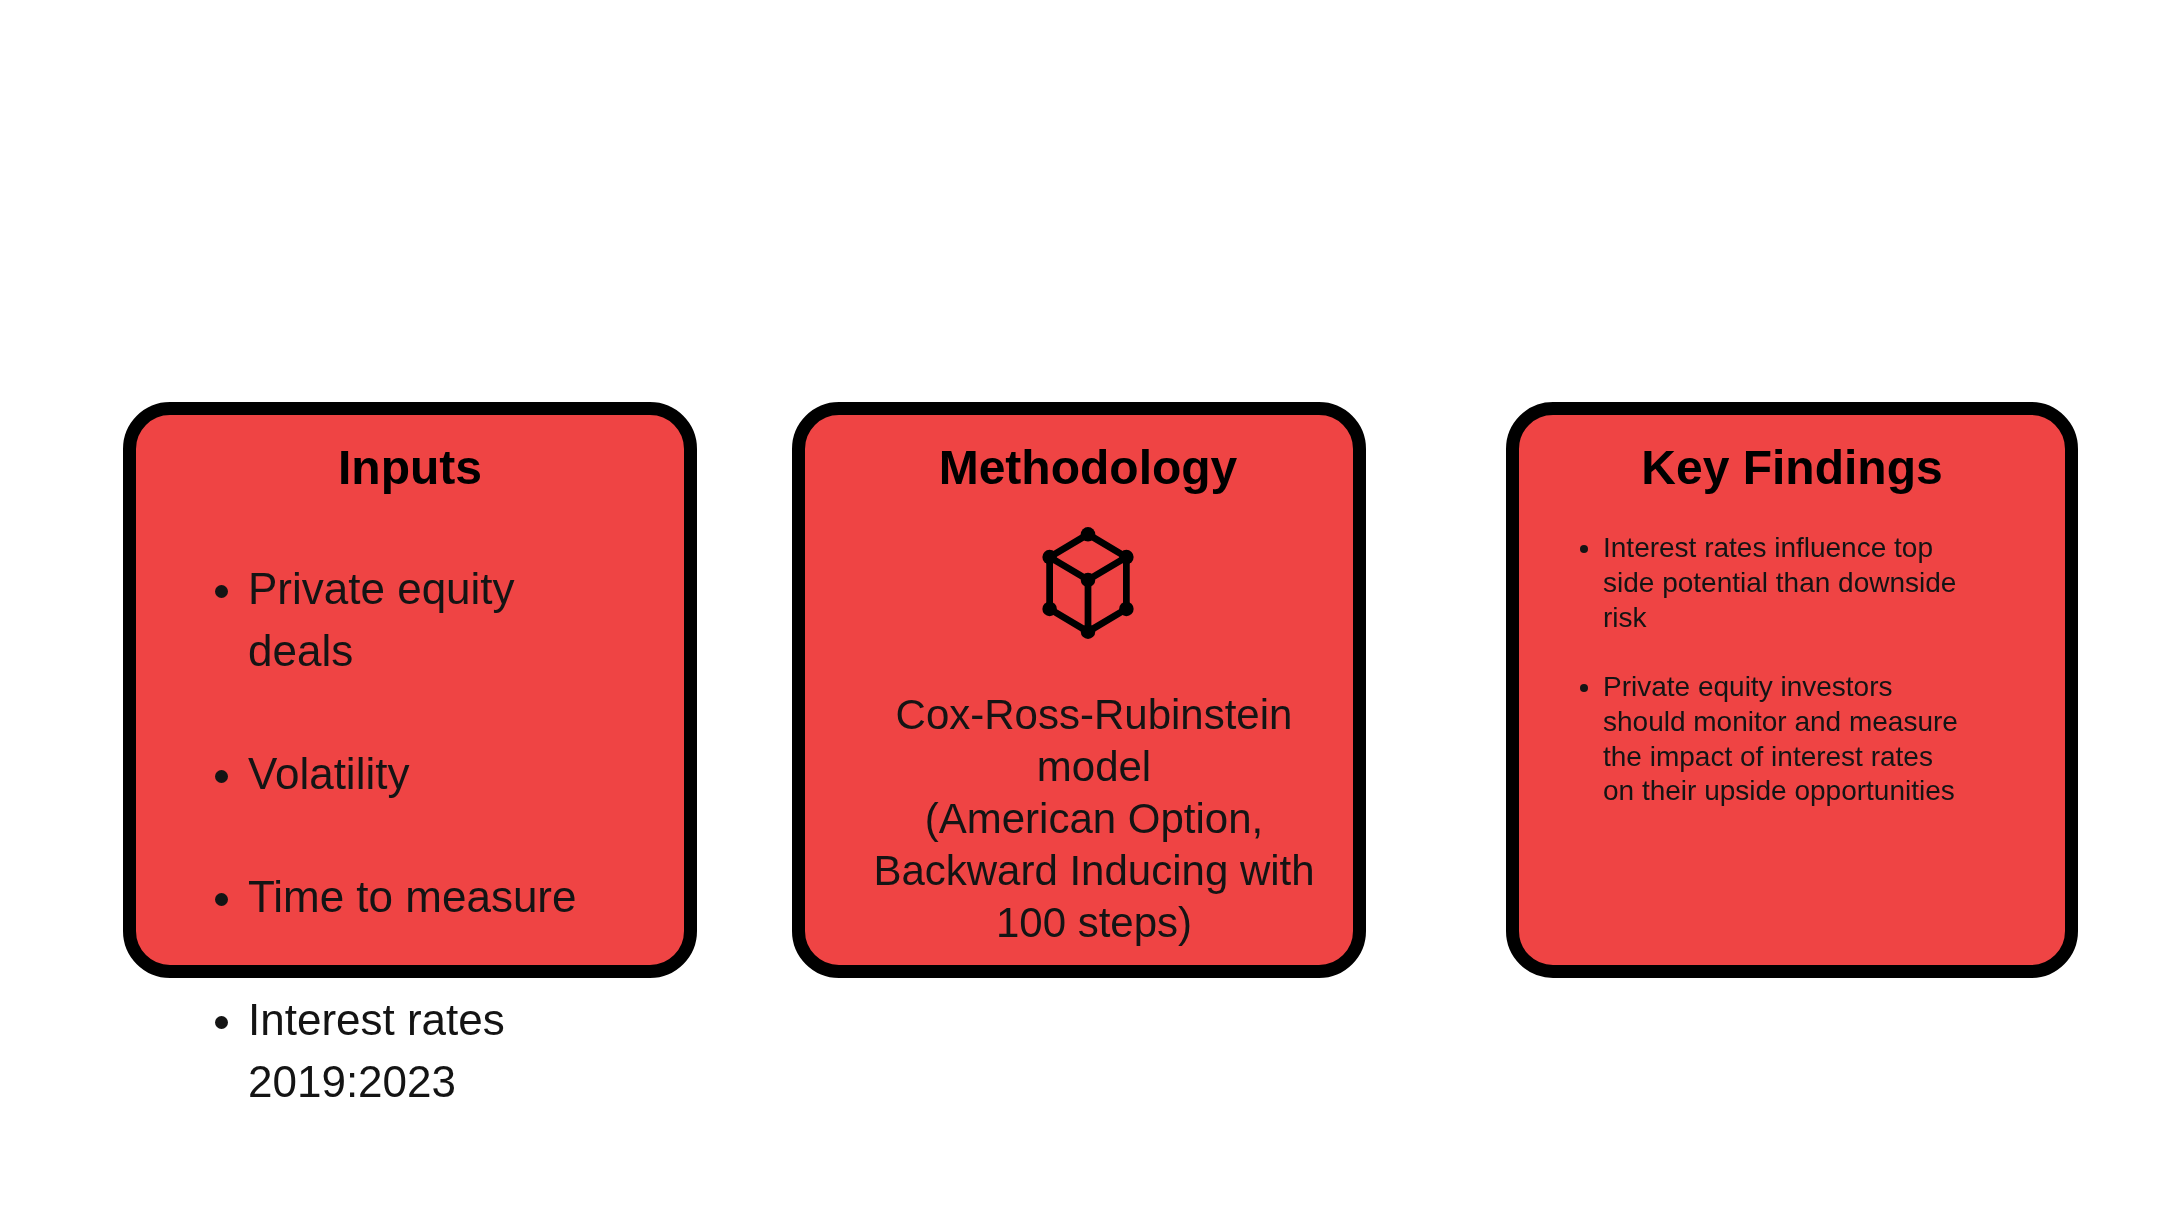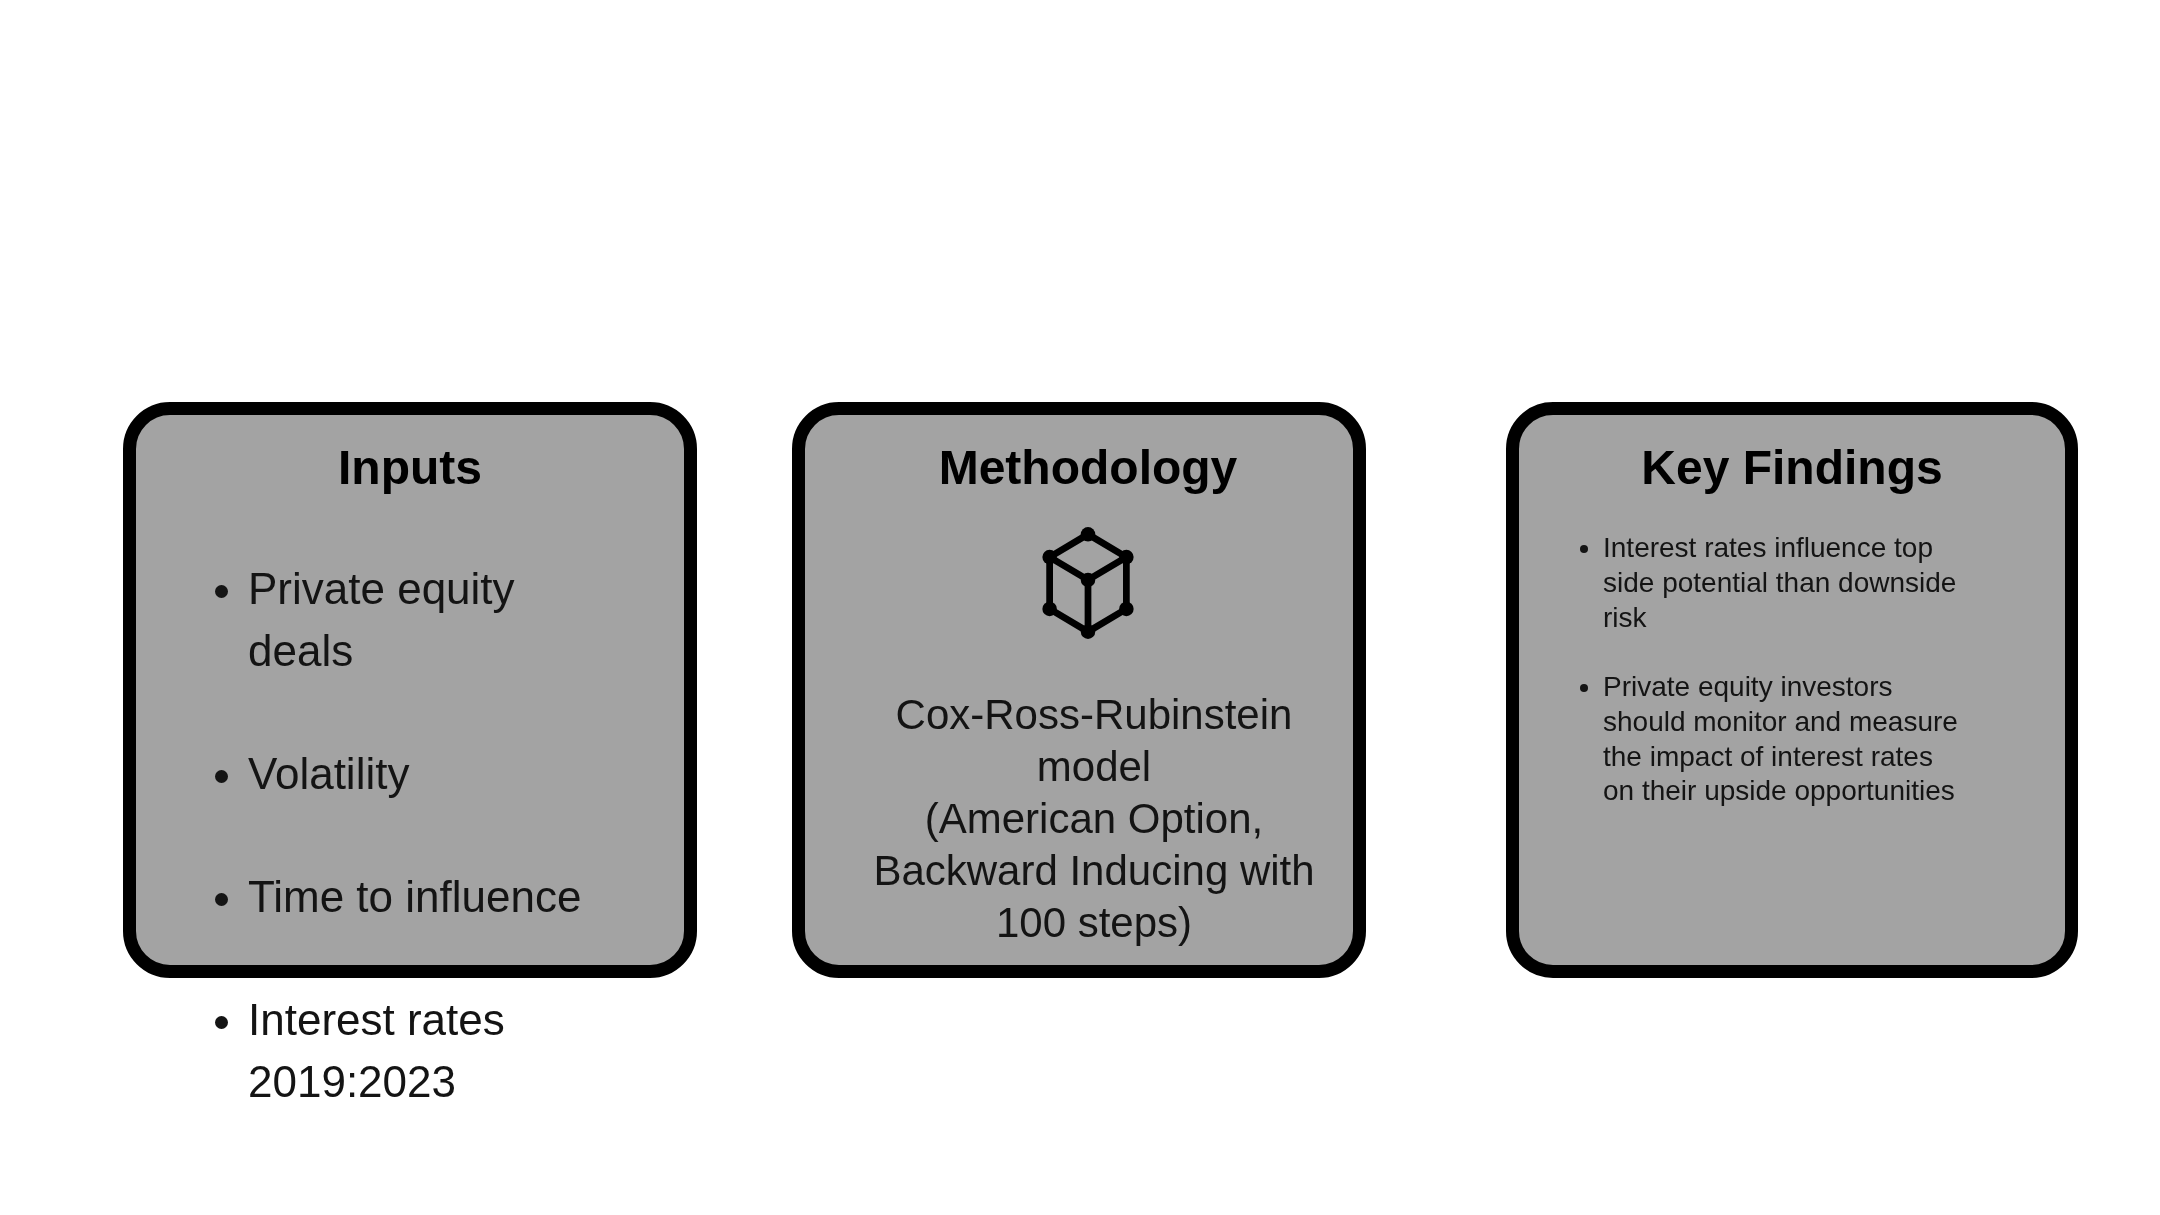--- a/index.html
+++ b/index.html
@@ -18,21 +18,21 @@
   .canvas {
     position: absolute;
     inset: 0;
     background: #ffffff;
   }
   .card {
     position: absolute;
     top: 402px;
     height: 576px;
     box-sizing: border-box;
-    background: #a3a3a3;
+    background: #ef4444;
     border: 13px solid #000000;
     border-radius: 47px;
   }
   .card-inputs      { left: 123px;  width: 574px; }
   .card-methodology { left: 792px;  width: 574px; padding-left: 18px; }
   .card-findings    { left: 1506px; width: 572px; }
 
   .card-title {
     margin: 24px 0 0 0;
     text-align: center;
@@ -84,21 +84,21 @@
 <body>
 
 <div class="canvas">
 
   <section class="card card-inputs">
     <h2 class="card-title">Inputs</h2>
     <ul class="bullet-list list-lg">
       <li>Private equity
 deals</li>
       <li>Volatility</li>
-      <li>Time to influence</li>
+      <li>Time to measure</li>
       <li>Interest rates
 2019:2023</li>
     </ul>
   </section>
 
   <section class="card card-methodology">
     <h2 class="card-title">Methodology</h2>
     <div class="cube-wrap">
       <svg viewBox="0 0 100 108" width="104" height="112" aria-hidden="true">
         <g stroke="#000000" stroke-width="6.5" fill="none" stroke-linecap="round" stroke-linejoin="round">

